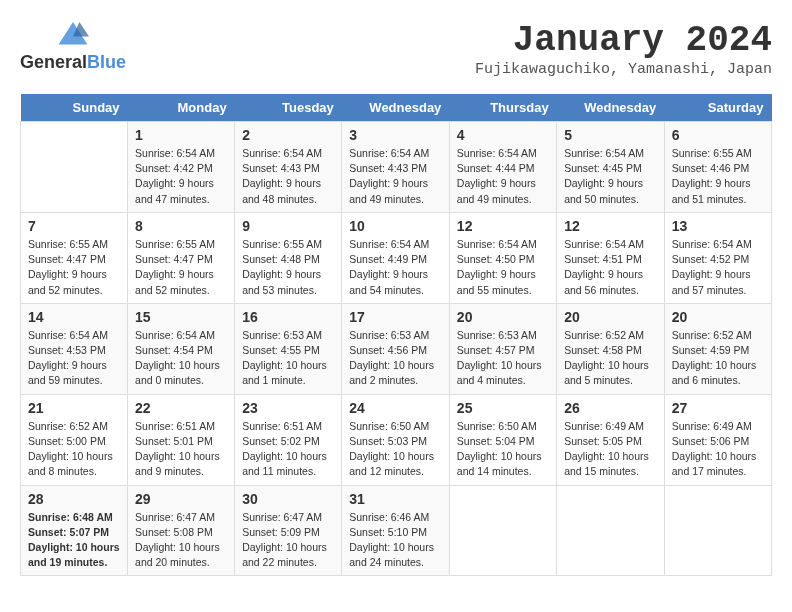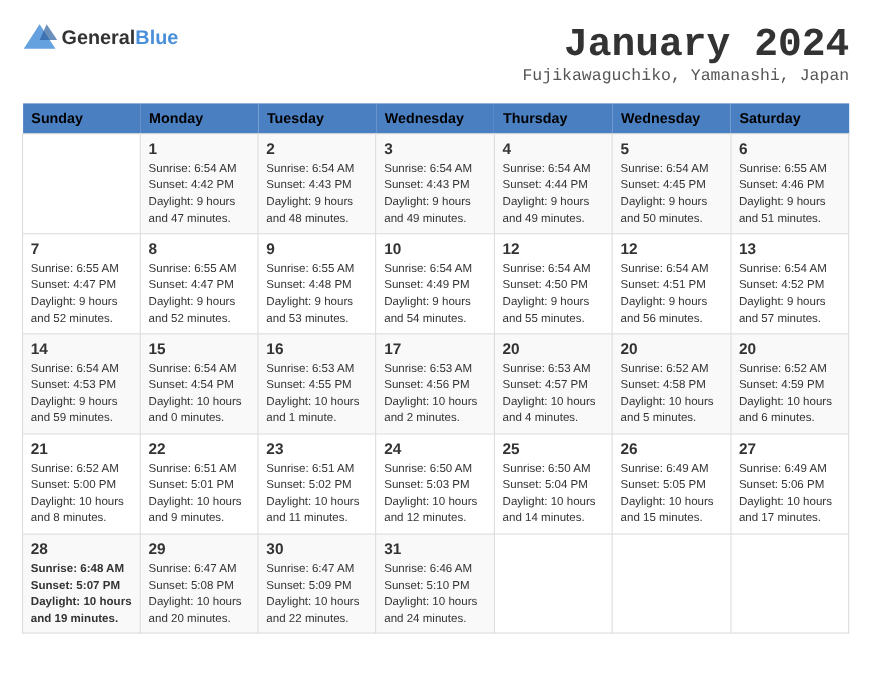--- a/index.html
+++ b/index.html
@@ -13,20 +13,21 @@
     .header {
       display: flex;
       justify-content: space-between;
       align-items: flex-start;
       margin-bottom: 16px;
     }
     .logo {
       display: flex;
       align-items: center;
       gap: 4px;
+      flex-direction: column;
     }
     .logo-text-general {
       font-size: 18px;
       font-weight: bold;
       color: #333;
     }
     .logo-text-blue {
       font-size: 18px;
       font-weight: bold;
       color: #4a90d9;
@@ -49,22 +50,22 @@
       color: #555;
       margin-left: 36px;
     }
     table {
       width: 100%;
       border-collapse: collapse;
       font-size: 11px;
     }
     thead tr th {
       background-color: #4a7fc1;
-      color: #000000;
-      text-align: left;
+      color: #ffffff;
+      text-align: right;
       padding: 6px 8px;
       font-size: 13px;
       font-weight: bold;
     }
     tbody tr td {
       border: 1px solid #ddd;
       vertical-align: top;
       padding: 5px 7px;
       width: 108px;
       min-height: 80px;

